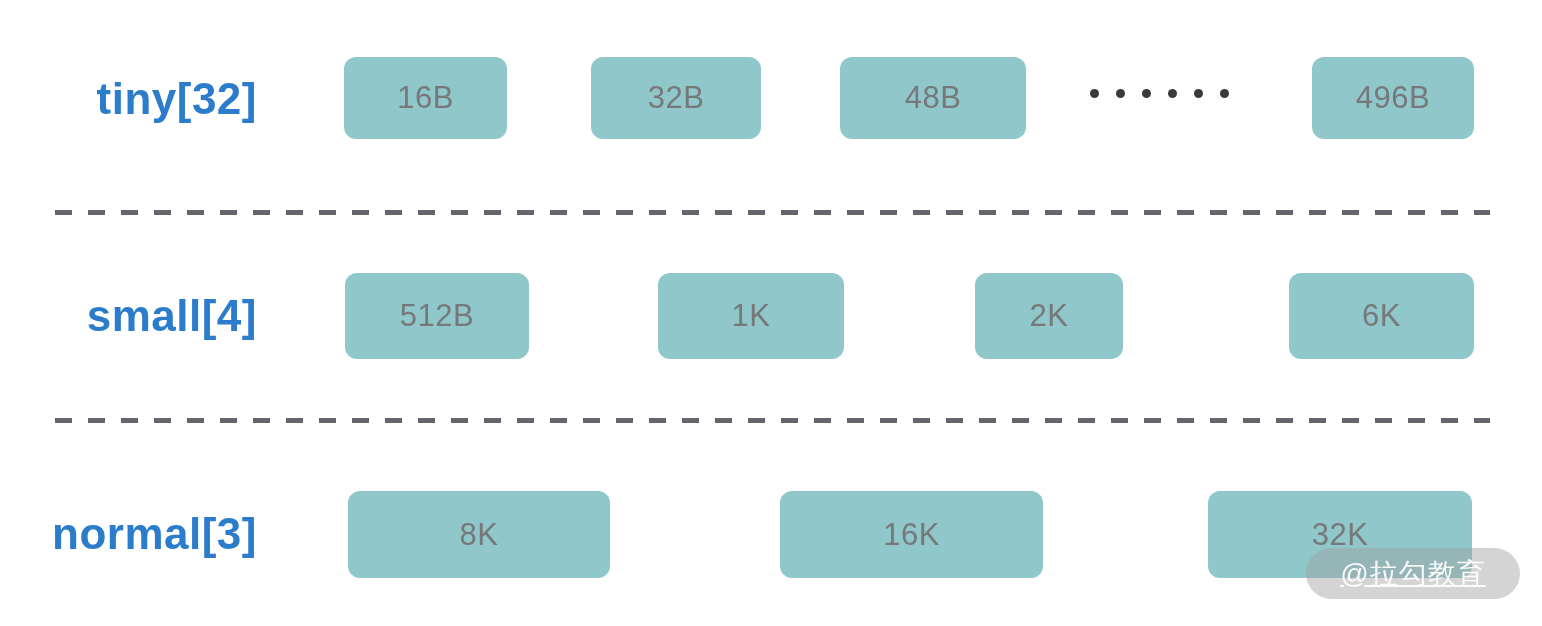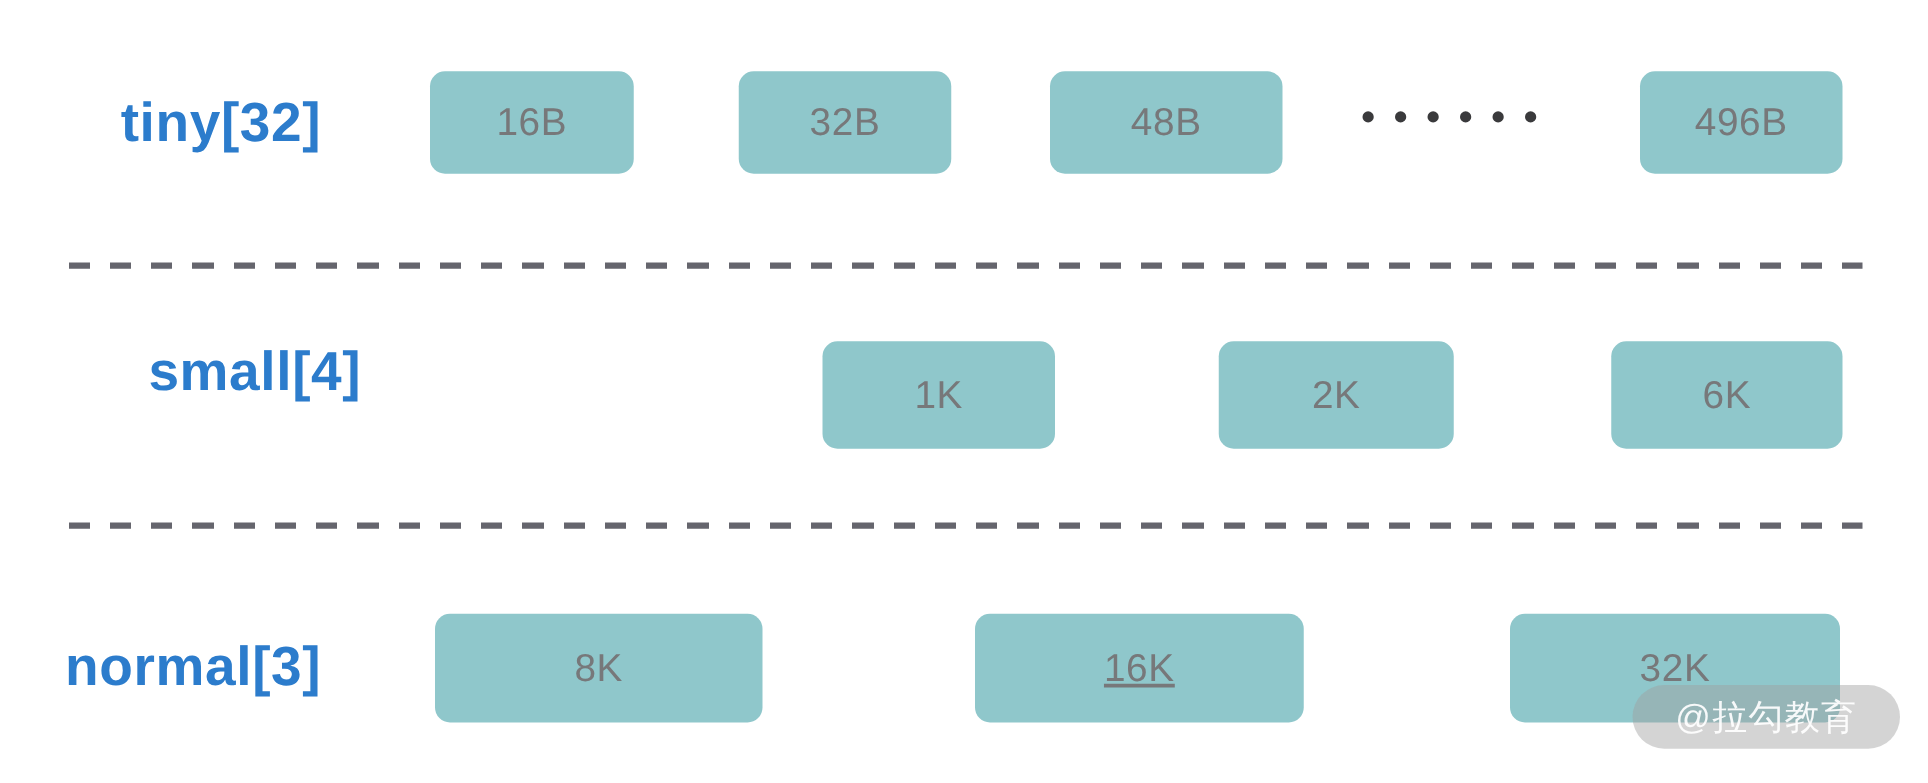--- a/index.html
+++ b/index.html
@@ -31,21 +31,21 @@
     width:257px;
     text-align:right;
     color:var(--label-blue);
     font-size:44px;
     font-weight:700;
     letter-spacing:0.5px;
     line-height:1;
     white-space:nowrap;
   }
   .label-r1{top:77px;}
-  .label-r2{top:276px;padding-left:32px;}
+  .label-r2{top:294px;}
   .label-r3{top:512px;}
   
   .box{
     position:absolute;
     background:var(--box-fill);
     border-radius:12px;
     color:var(--box-text);
     font-size:31px;
     display:flex;
     align-items:center;
@@ -54,24 +54,24 @@
   }
   .r1{top:57px;height:82px;}
   .r2{top:273px;height:86px;}
   .r3{top:491px;height:87px;}
   .b11{left:344px;width:163px;}
   .b12{left:591px;width:170px;}
   .b13{left:840px;width:186px;}
   .b14{left:1312px;width:162px;}
   .b21{left:345px;width:184px;}
   .b22{left:658px;width:186px;}
-  .b23{left:975px;width:188px;}
+  .b23{left:975px;width:148px;}
   .b24{left:1289px;width:185px;}
   .b31{left:348px;width:262px;}
-  .b32{left:780px;width:263px;text-decoration:underline;}
+  .b32{left:780px;width:263px;}
   .b33{left:1208px;width:264px;}
   
   .dots{
     position:absolute;
     left:1090px;
     top:89px;
     display:flex;
     gap:17px;
   }
   .dots i{
@@ -102,20 +102,21 @@
     height:51px;
     border-radius:26px;
     background:var(--watermark-bg);
     display:flex;
     align-items:center;
     justify-content:center;
     color:var(--watermark-text);
     font-size:28px;
     letter-spacing:1px;
     white-space:nowrap;
+    text-decoration:underline;
   }
 </style>
 </head>
 <body>
 
 <div class="canvas">
 
   <div class="row-label label-r1">tiny[32]</div>
   <div class="box r1 b11">16B</div>
   <div class="box r1 b12">32B</div>
@@ -126,20 +127,21 @@
     <i></i>
     <i></i>
     <i></i>
     <i></i>
   </div>
   <div class="box r1 b14">496B</div>
 
   <div class="divider d1"></div>
 
   <div class="row-label label-r2">small[4]</div>
+  <div class="box r2 b21">512B</div>
   <div class="box r2 b22">1K</div>
   <div class="box r2 b23">2K</div>
   <div class="box r2 b24">6K</div>
 
   <div class="divider d2"></div>
 
   <div class="row-label label-r3">normal[3]</div>
   <div class="box r3 b31">8K</div>
   <div class="box r3 b32">16K</div>
   <div class="box r3 b33">32K</div>

